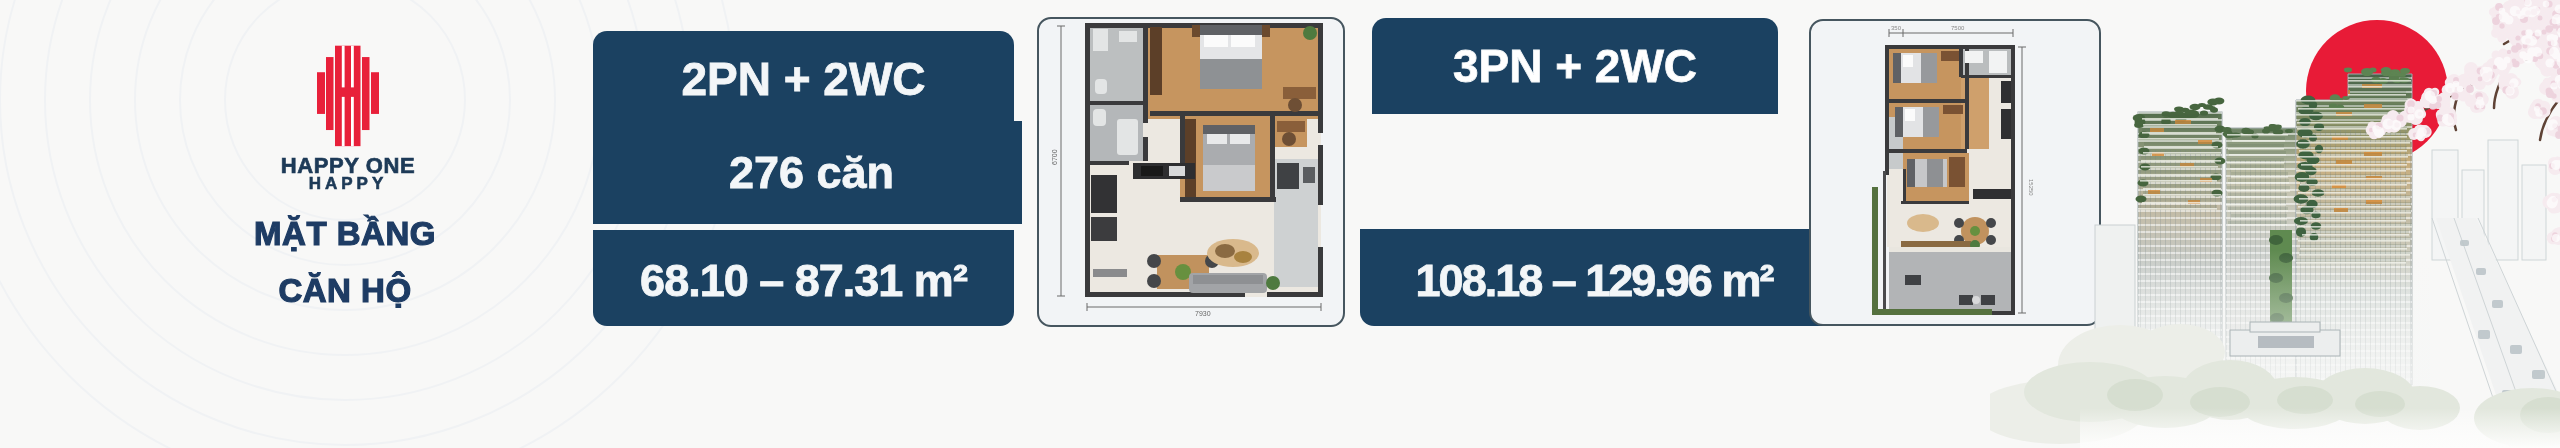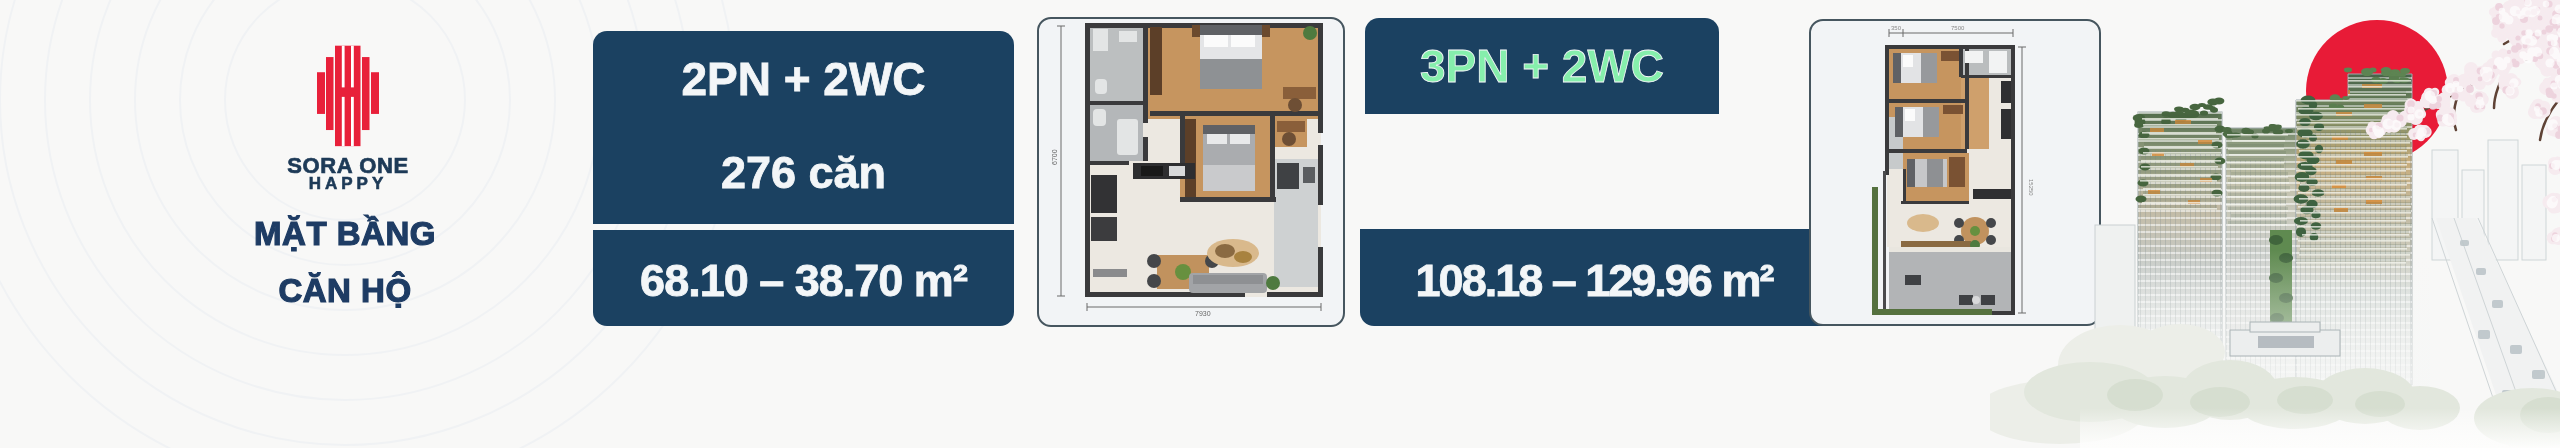--- a/index.html
+++ b/index.html
@@ -31,33 +31,33 @@
     <rect x="71" y="34" width="8" height="44"></rect>
   </g>
   <g fill="#ffffff">
     <rect x="41.8" y="6" width="2.8" height="44"></rect>
     <rect x="41.8" y="60" width="2.8" height="52"></rect>
     <rect x="51" y="6" width="2.8" height="44"></rect>
     <rect x="51" y="60" width="2.8" height="52"></rect>
   </g>
 </svg>
 
-<div class="abs" style="left:248px;top:153px;width:200px;text-align:center;color:#1d3a57;-webkit-text-stroke:0.7px #1d3a57;font-weight:bold;font-size:22px;letter-spacing:0.6px;">SORA ONE</div>
+<div class="abs" style="left:248px;top:153px;width:200px;text-align:center;color:#1d3a57;-webkit-text-stroke:0.7px #1d3a57;font-weight:bold;font-size:22px;letter-spacing:0.6px;">HAPPY ONE</div>
 
 <div class="abs" style="left:248px;top:174px;width:200px;text-align:center;color:#1d3a57;-webkit-text-stroke:0.6px #1d3a57;font-weight:bold;font-size:17px;letter-spacing:4px;">HAPPY</div>
 
 <div class="abs" style="left:95px;top:205px;width:500px;text-align:center;color:#1e3c64;font-weight:bold;font-size:33px;line-height:57px;letter-spacing:0.5px;-webkit-text-stroke:1.2px #1e3c64;">MẶT BẦNG<br>CĂN HỘ</div>
 
 <div class="abs" style="left:593px;top:19px;width:421px;height:307px;">
 
   <div class="abs" style="left:0;top:0;width:421px;height:96px;background:#1b4161;border-radius:14px 14px 0 0;color:#f3f6f8;-webkit-text-stroke:0.8px #f3f6f8;font-weight:bold;font-size:46px;text-align:center;line-height:96px;margin-top:12px;">2PN + 2WC</div>
 
-  <div class="abs" style="left:0;top:102px;width:421px;height:103px;background:#1b4161;color:#f3f6f8;-webkit-text-stroke:0.8px #f3f6f8;font-weight:bold;font-size:45px;text-align:center;line-height:103px;">276 căn</div>
-
-  <div class="abs" style="left:0;top:211px;width:421px;height:96px;background:#1b4161;border-radius:0 0 14px 14px;color:#f3f6f8;-webkit-text-stroke:0.8px #f3f6f8;font-weight:bold;font-size:45px;letter-spacing:-1px;text-align:center;line-height:102px;">68.10 – 38.70 m²</div>
+  <div class="abs" style="left:0;top:102px;width:421px;height:103px;background:#1b4161;color:#f3f6f8;-webkit-text-stroke:0.8px #f3f6f8;font-weight:bold;font-size:45px;text-align:center;line-height:103px;padding-left:8px;">276 căn</div>
+
+  <div class="abs" style="left:0;top:211px;width:421px;height:96px;background:#1b4161;border-radius:0 0 14px 14px;color:#f3f6f8;-webkit-text-stroke:0.8px #f3f6f8;font-weight:bold;font-size:45px;letter-spacing:-1px;text-align:center;line-height:102px;">68.10 – 87.31 m²</div>
 </div>
 
 <div class="abs" style="left:1037px;top:17px;width:308px;height:310px;background:#f2f4f6;border:2px solid #46565f;border-radius:14px;box-sizing:border-box;"></div>
 
 <svg class="abs" style="left:1037px;top:17px" width="308" height="310" viewBox="0 0 308 310">
 
   <rect x="50" y="8" width="234" height="272" fill="#ece8e1"></rect>
 
   <rect x="110" y="8" width="174" height="94" fill="#c6955f"></rect>
 
@@ -176,21 +176,21 @@
     <line x1="50" y1="290" x2="284" y2="290"></line>
     <line x1="50" y1="286" x2="50" y2="294"></line>
     <line x1="284" y1="286" x2="284" y2="294"></line>
   </g>
   <text x="20" y="148" font-size="7" fill="#666" transform="rotate(-90 20 148)">6700</text>
   <text x="158" y="299" font-size="7" fill="#666">7930</text>
 </svg>
 
 <div class="abs" style="left:1360px;top:18px;width:422px;height:308px;">
 
-  <div class="abs" style="left:5px;top:0;width:354px;height:96px;background:#1b4161;border-radius:14px 14px 0 0;color:#86efac;-webkit-text-stroke:0.8px #f3f6f8;font-weight:bold;font-size:46px;text-align:center;line-height:96px;">3PN + 2WC</div>
+  <div class="abs" style="left:12px;top:0;width:406px;height:96px;background:#1b4161;border-radius:14px 14px 0 0;color:#ffffff;-webkit-text-stroke:0.8px #f3f6f8;font-weight:bold;font-size:46px;text-align:center;line-height:96px;">3PN + 2WC</div>
 
 
   <div class="abs" style="left:0;top:211px;width:482px;height:97px;background:#1b4161;border-radius:0 0 14px 14px;color:#f3f6f8;-webkit-text-stroke:0.8px #f3f6f8;font-weight:bold;font-size:45px;letter-spacing:-2px;text-align:center;line-height:103px;padding-right:14px;box-sizing:border-box;">108.18 – 129.96 m²</div>
 </div>
 
 <div class="abs" style="left:1809px;top:19px;width:292px;height:307px;background:#f2f4f6;border:2px solid #46565f;border-radius:14px;box-sizing:border-box;"></div>
 
 <svg class="abs" style="left:1809px;top:19px" width="292" height="307" viewBox="0 0 292 307">
 
   <rect x="78" y="28" width="126" height="200" fill="#ece8e1"></rect>

